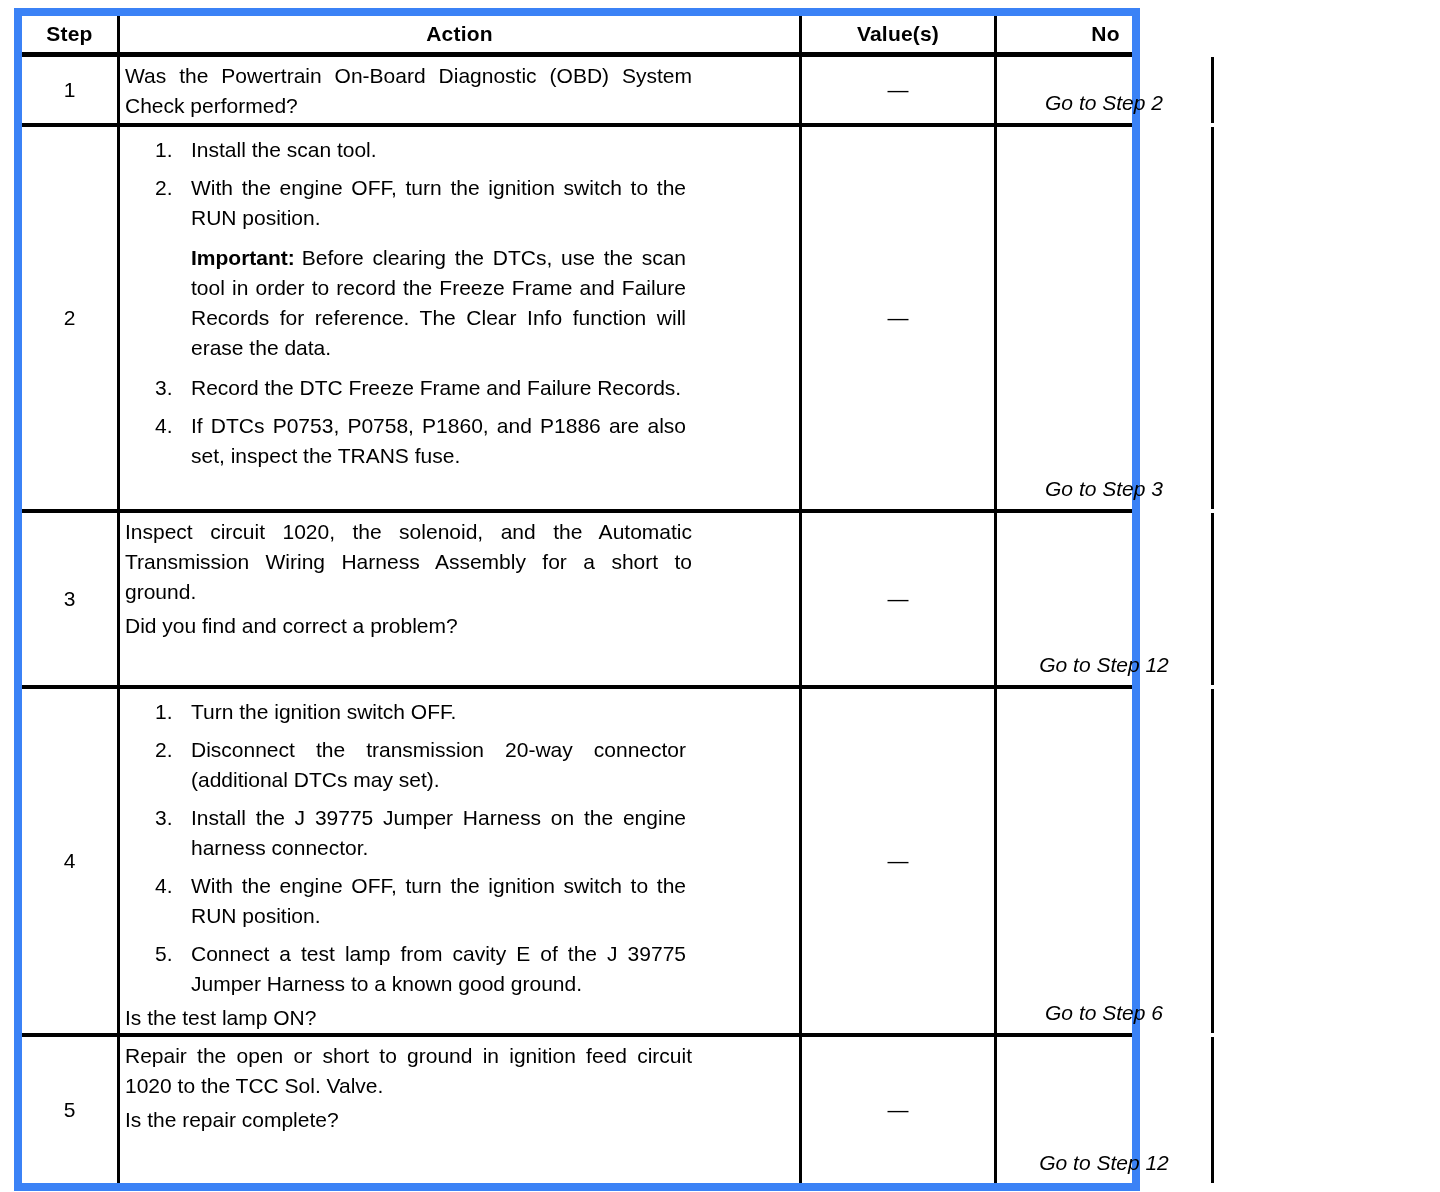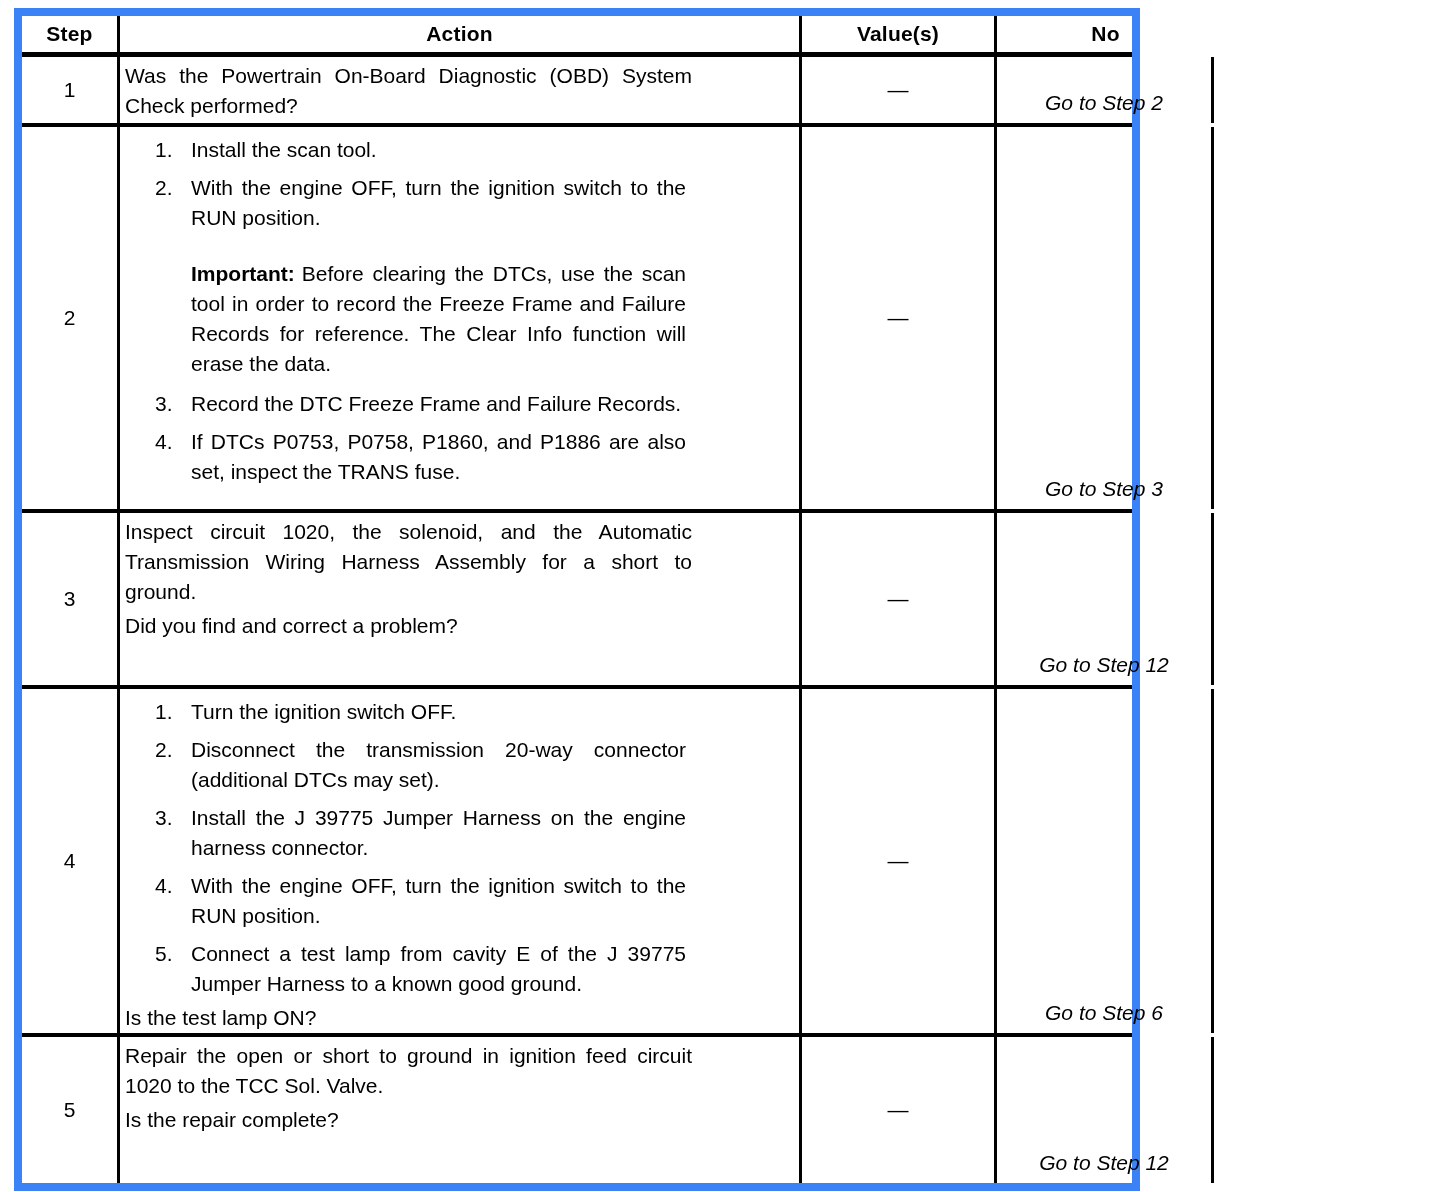--- a/index.html
+++ b/index.html
@@ -62,21 +62,21 @@
   }
   .items {
     display: flex; flex-direction: column; gap: 8px;
     padding: 6px 0 0 30px;
   }
   .item { display: flex; }
   .inum { width: 36px; flex: none; }
   .item-text {
     margin: 0; width: 495px; text-align: justify;
   }
-  .note-row { margin-top: 18px; margin-bottom: 2px; }
+  .note-row { margin-top: 2px; margin-bottom: 2px; }
   .item-text b { margin-right: 7px; }
   .question { padding-top: 4px; }
 
   .value-cell {
     display: flex; align-items: center; justify-content: center;
     font-size: 21px;
   }
   .yn-cell {
     display: flex; flex-direction: column; justify-content: flex-end; align-items: center;
     padding-bottom: 8px; text-align: center;

